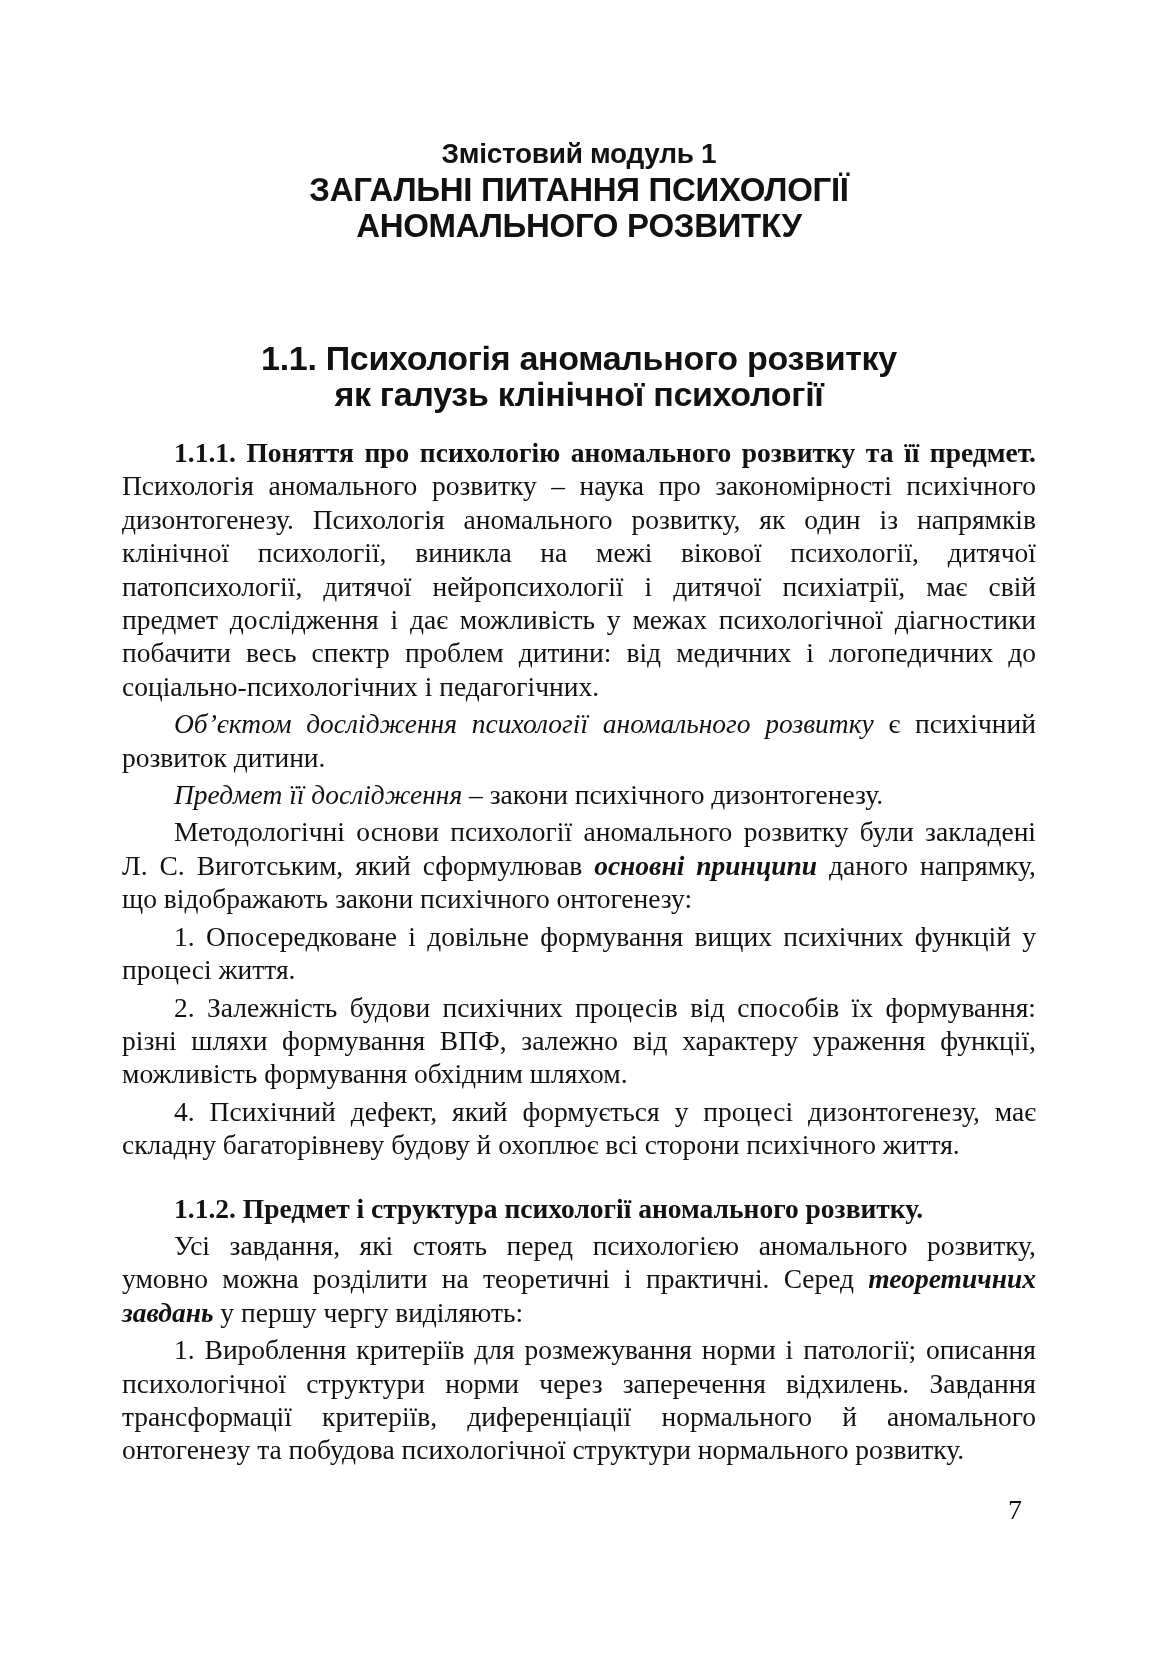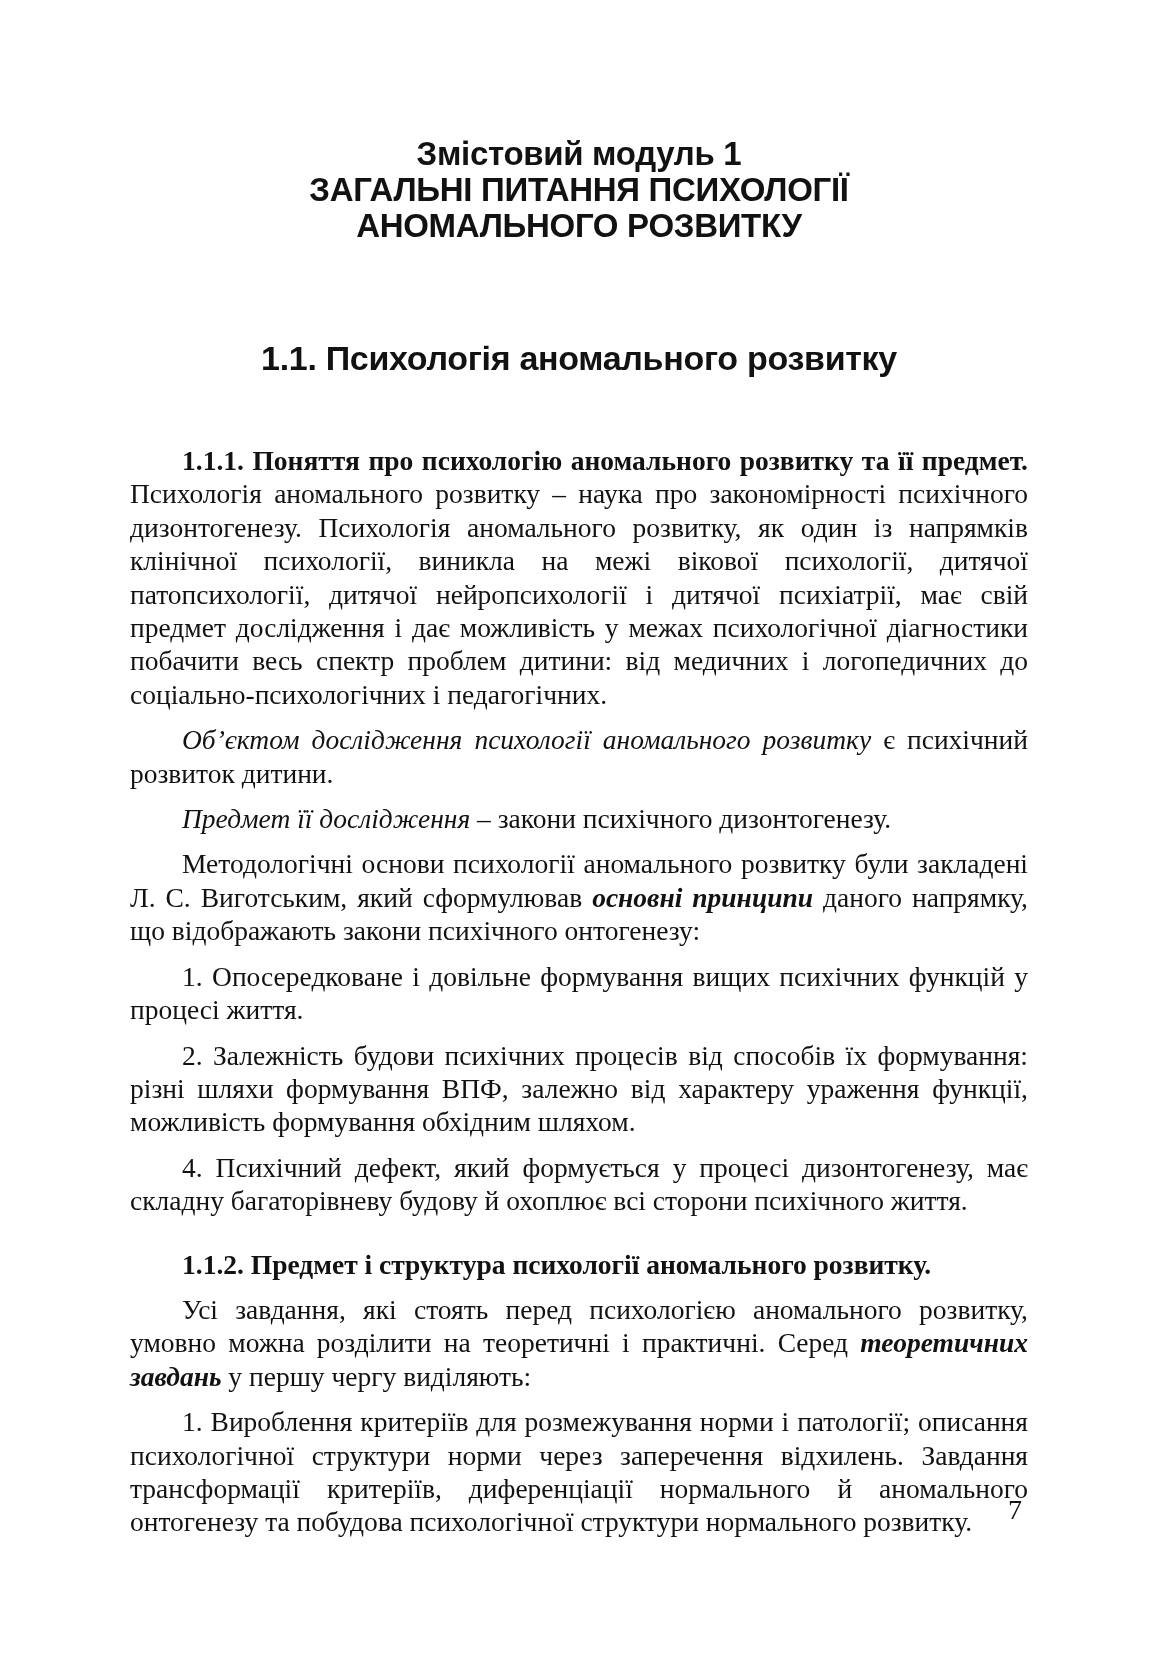--- a/index.html
+++ b/index.html
@@ -22,21 +22,21 @@
     left: 118px;
     width: 922px;
     text-align: center;
     font-family: "Liberation Sans", sans-serif;
     font-weight: bold;
     font-size: 33px;
     line-height: 36px;
     letter-spacing: -0.3px;
   }
   .module-header .module-line {
-    font-size: 33px;
+    font-size: 28px;
   }
   .section-heading {
     position: absolute;
     top: 312px;
     left: 118px;
     width: 922px;
     text-align: center;
     font-family: "Liberation Sans", sans-serif;
     font-weight: bold;
     font-size: 34px;
@@ -48,21 +48,21 @@
     position: absolute;
     top: 432px;
     left: 118px;
     width: 922px;
     font-family: "Liberation Serif", serif;
     font-size: 27.5px;
     line-height: 33.4px;
     text-align: justify;
   }
   .para {
-    margin: 12px;
+    margin: 4px;
     text-indent: 52px;
     text-align: justify;
   }
   .para.section-gap {
     margin-top: 30px;
   }
   .bold { font-weight: bold; }
   .italic { font-style: italic; }
   .bolditalic { font-weight: bold; font-style: italic; }
   .page-number {
@@ -82,20 +82,21 @@
 <div class="page">
 
   <header class="module-header">
     <div class="module-line">Змістовий модуль 1</div>
     <div class="title-line">ЗАГАЛЬНІ ПИТАННЯ ПСИХОЛОГІЇ</div>
     <div class="title-line">АНОМАЛЬНОГО РОЗВИТКУ</div>
   </header>
 
   <h2 class="section-heading">
     <div>1.1. Психологія аномального розвитку</div>
+    <div>як галузь клінічної психології</div>
   </h2>
 
   <main class="body-text">
       <p class="para"><span class="bold">1.1.1. Поняття про психологію аномального розвитку та її предмет. </span><span>Психологія аномального розвитку – наука про закономірності психічного дизонтогенезу. Психологія аномального розвитку, як один із напрямків клінічної психології, виникла на межі вікової психології, дитячої патопсихології, дитячої нейропсихології і дитячої психіатрії, має свій предмет дослідження і дає можливість у межах психологічної діагностики побачити весь спектр проблем дитини: від медичних і логопедичних до соціально-психологічних і педагогічних.</span></p>
       <p class="para"><span class="italic">Об’єктом дослідження психології аномального розвитку</span><span> є психічний розвиток дитини.</span></p>
       <p class="para"><span class="italic">Предмет її дослідження</span><span> – закони психічного дизонтогенезу.</span></p>
       <p class="para"><span>Методологічні основи психології аномального розвитку були закладені Л. С. Виготським, який сформулював </span><span class="bolditalic">основні принципи</span><span> даного напрямку, що відображають закони психічного онтогенезу:</span></p>
       <p class="para"><span>1. Опосередковане і довільне формування вищих психічних функцій у процесі життя.</span></p>
       <p class="para"><span>2. Залежність будови психічних процесів від способів їх формування: різні шляхи формування ВПФ, залежно від характеру ураження функції, можливість формування обхідним шляхом.</span></p>
       <p class="para"><span>4. Психічний дефект, який формується у процесі дизонтогенезу, має складну багаторівневу будову й охоплює всі сторони психічного життя.</span></p>

